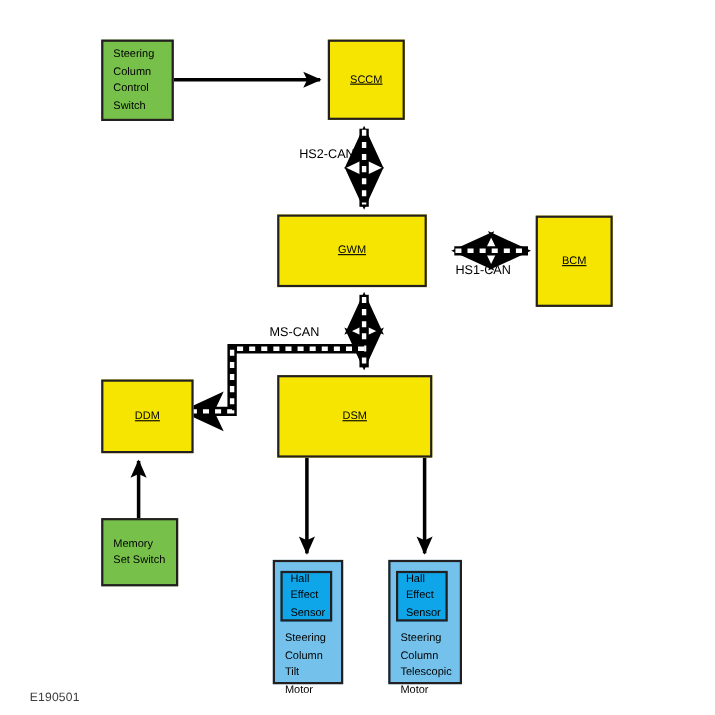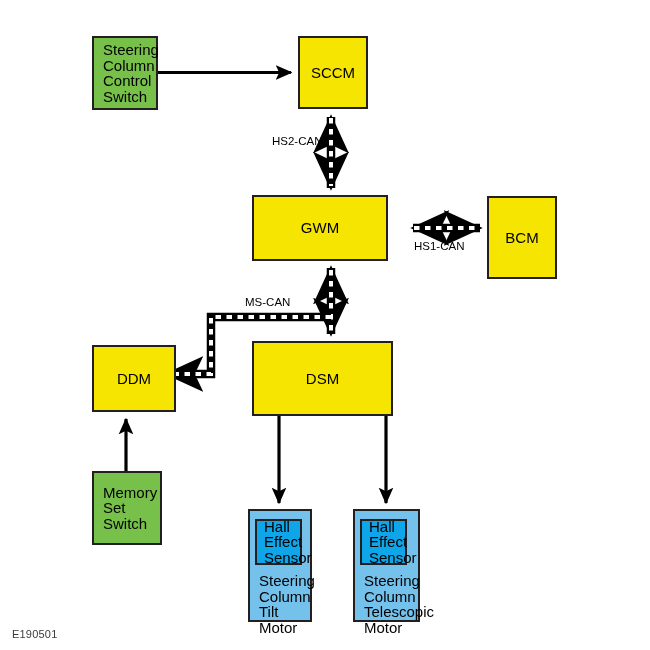--- a/index.html
+++ b/index.html
@@ -20,32 +20,33 @@
   .node {
     position: absolute;
     box-sizing: border-box;
     border: 2px solid #231f20;
     display: flex;
     flex-direction: column;
     justify-content: center;
     z-index: 3;
   }
   .node-label {
-    font-size: 15px;
+    font-size: 10px;
     line-height: 15.5px;
     color: #000000;
     white-space: pre-line;
   }
   .module {
     background: #f5e500;
     align-items: center;
     text-align: center;
   }
   .module .node-label {
     text-align: right;
+    text-decoration: underline;
   }
   .switch {
     background: #77c14a;
     align-items: flex-start;
     text-align: left;
   }
   .switch .node-label {
     padding-left: 9px;
     text-align: left;
   }
@@ -79,20 +80,21 @@
     color: #000000;
     white-space: nowrap;
     z-index: 5;
   }
   .ident {
     position: absolute;
     font-size: 11px;
     color: #3b3b3b;
     letter-spacing: 0.2px;
     z-index: 5;
+    margin-left: 15px;
   }
   svg.wires {
     position: absolute;
     left: 0;
     top: 0;
     width: 650px;
     height: 650px;
     z-index: 2;
   }
 </style>
@@ -168,21 +170,21 @@
   </div>
 
   <div class="node module" style="left:92px; top:345px; width:84px; height:67px;">
     <div class="node-label">DDM</div>
   </div>
 
   <div class="node module" style="left:252px; top:341px; width:141px; height:75px;">
     <div class="node-label">DSM</div>
   </div>
 
-  <div class="node switch" style="left:92px; top:471px; width:70px; height:74px;">
+  <div class="node switch" style="left:92px; top:471px; width:70px; height:62px;">
     <div class="node-label">Memory
 Set Switch</div>
   </div>
 
   <div class="node motor" style="left:248px; top:509px; width:64px; height:113px;">
     <div class="node-label" style="padding-top:62px;">Steering
 Column
 Tilt
 Motor</div>
   </div>

